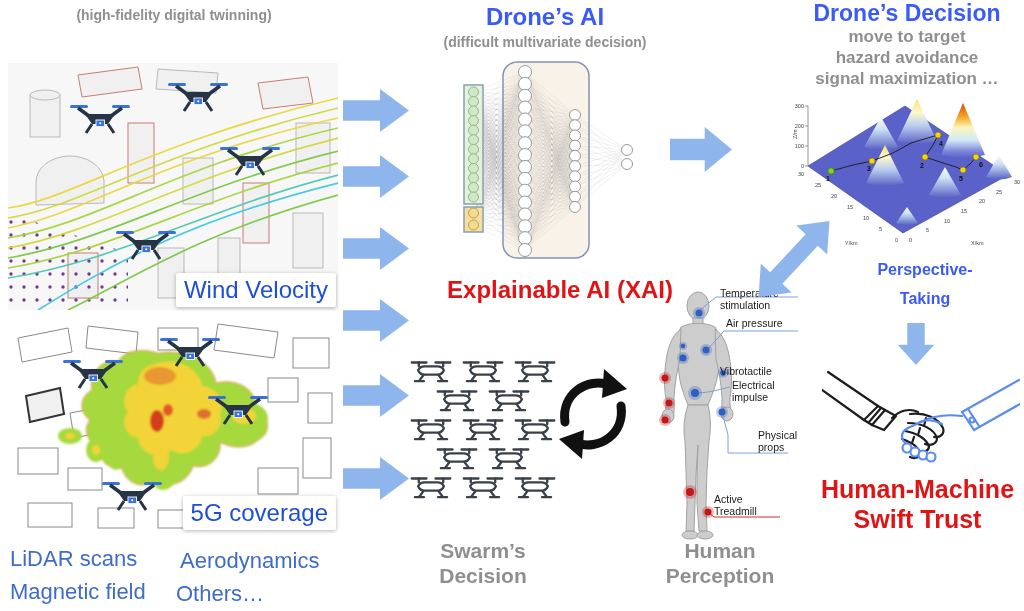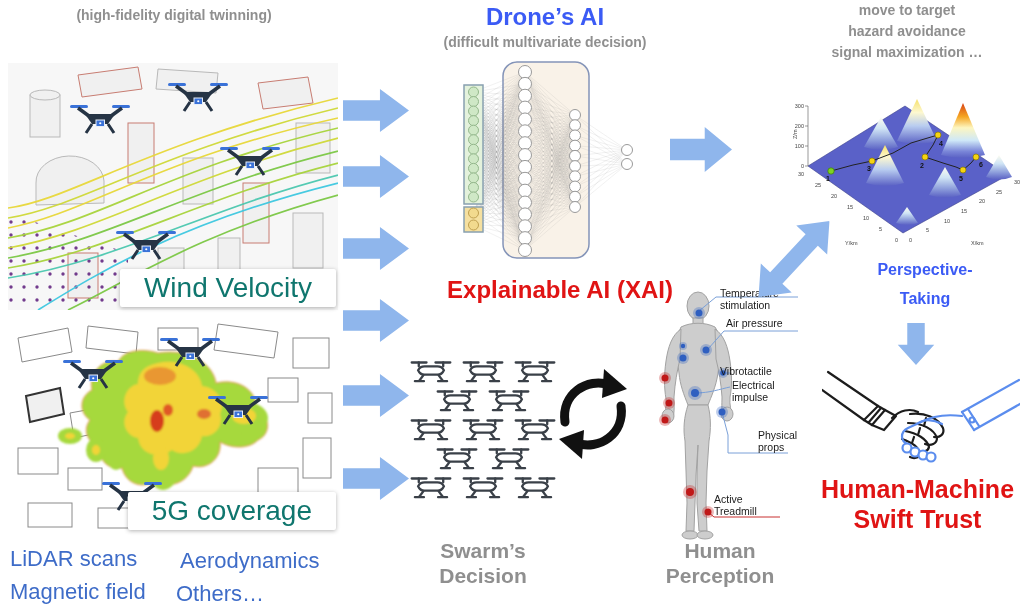--- a/index.html
+++ b/index.html
@@ -5,25 +5,25 @@
   html,body{margin:0;padding:0;background:#fff;}
   #canvas{position:relative;width:1024px;height:611px;background:#fff;overflow:hidden;
           font-family:"Liberation Sans",sans-serif;}
   .abs{position:absolute;}
   .ctr{text-align:center;}
   .t-blue{color:#3b5bf5;font-weight:bold;}
   .t-gray{color:#8f8f8f;font-weight:bold;}
   .t-red{color:#e01414;font-weight:bold;}
   .h1{font-size:24px;line-height:27px;}
   .h2{font-size:14px;line-height:25px;}
-  .sub{font-size:14px;line-height:21px;}
+  .sub{font-size:17px;line-height:21px;}
   .cap{font-size:21px;line-height:25px;}
   .feature{color:#3e6cc8;font-size:22px;}
-  .img-label{position:absolute;background:#fff;color:#0f766e;font-size:28px;
-             padding:3px 24px;border-radius:2px;box-shadow:0 1px 4px rgba(0,0,0,.3);}
+  .img-label{position:absolute;background:#fff;color:#1d4ed8;font-size:24px;
+             padding:3px 8px;border-radius:2px;box-shadow:0 1px 4px rgba(0,0,0,.3);}
   .arrow-r{background:#8fb6ec;clip-path:polygon(0% 27%,56% 27%,56% 2%,100% 50%,56% 98%,56% 73%,0% 73%);}
   .arrow-d{background:#8fb6ec;clip-path:polygon(27% 0,73% 0,73% 52%,98% 52%,50% 100%,2% 52%,27% 52%);}
   .arrow-dbl{background:#8fb6ec;clip-path:polygon(0 50%,25% 2%,25% 31%,75% 31%,75% 2%,100% 50%,75% 98%,75% 69%,25% 69%,25% 98%);}
   .hum-label{position:absolute;font-size:10.5px;line-height:1.15;color:#1a1a1a;}
   .nn-line{stroke:#8a8a8a;stroke-opacity:.3;stroke-width:.4;}
   .nn-g{fill:#cfe8c6;stroke:#94b88c;stroke-width:1;}
   .nn-y{fill:#f2da8e;stroke:#c0a050;stroke-width:1;}
   .nn-w{fill:#fff;stroke:#9a9a9a;stroke-width:1;}
   svg{display:block;}
 </style>
@@ -35,20 +35,21 @@
   <div class="abs ctr" style="left:0;top:3px;width:348px;">
     <div class="t-gray h2">(high-fidelity digital twinning)</div>
   </div>
 
   <div class="abs ctr" style="left:370px;top:3px;width:350px;text-align:center;">
     <div class="t-blue h1">Drone’s AI</div>
     <div class="t-gray h2">(difficult multivariate decision)</div>
   </div>
 
   <div class="abs ctr" style="left:792px;top:0;width:230px;">
+    <div class="t-blue" style="font-size:23px;line-height:26px;">Drone’s Decision</div>
     <div class="t-gray sub">move to target</div>
     <div class="t-gray sub">hazard avoidance</div>
     <div class="t-gray sub">signal maximization …</div>
   </div>
 
   <div class="abs" style="left:8px;top:63px;width:330px;height:247px;">
     <svg width="330" height="247" viewBox="0 0 330 247">
       <defs>
         <pattern id="pdots" width="13" height="13" patternUnits="userSpaceOnUse">
           <circle cx="3" cy="3" r="1.7" fill="#5a1a7a"></circle>

